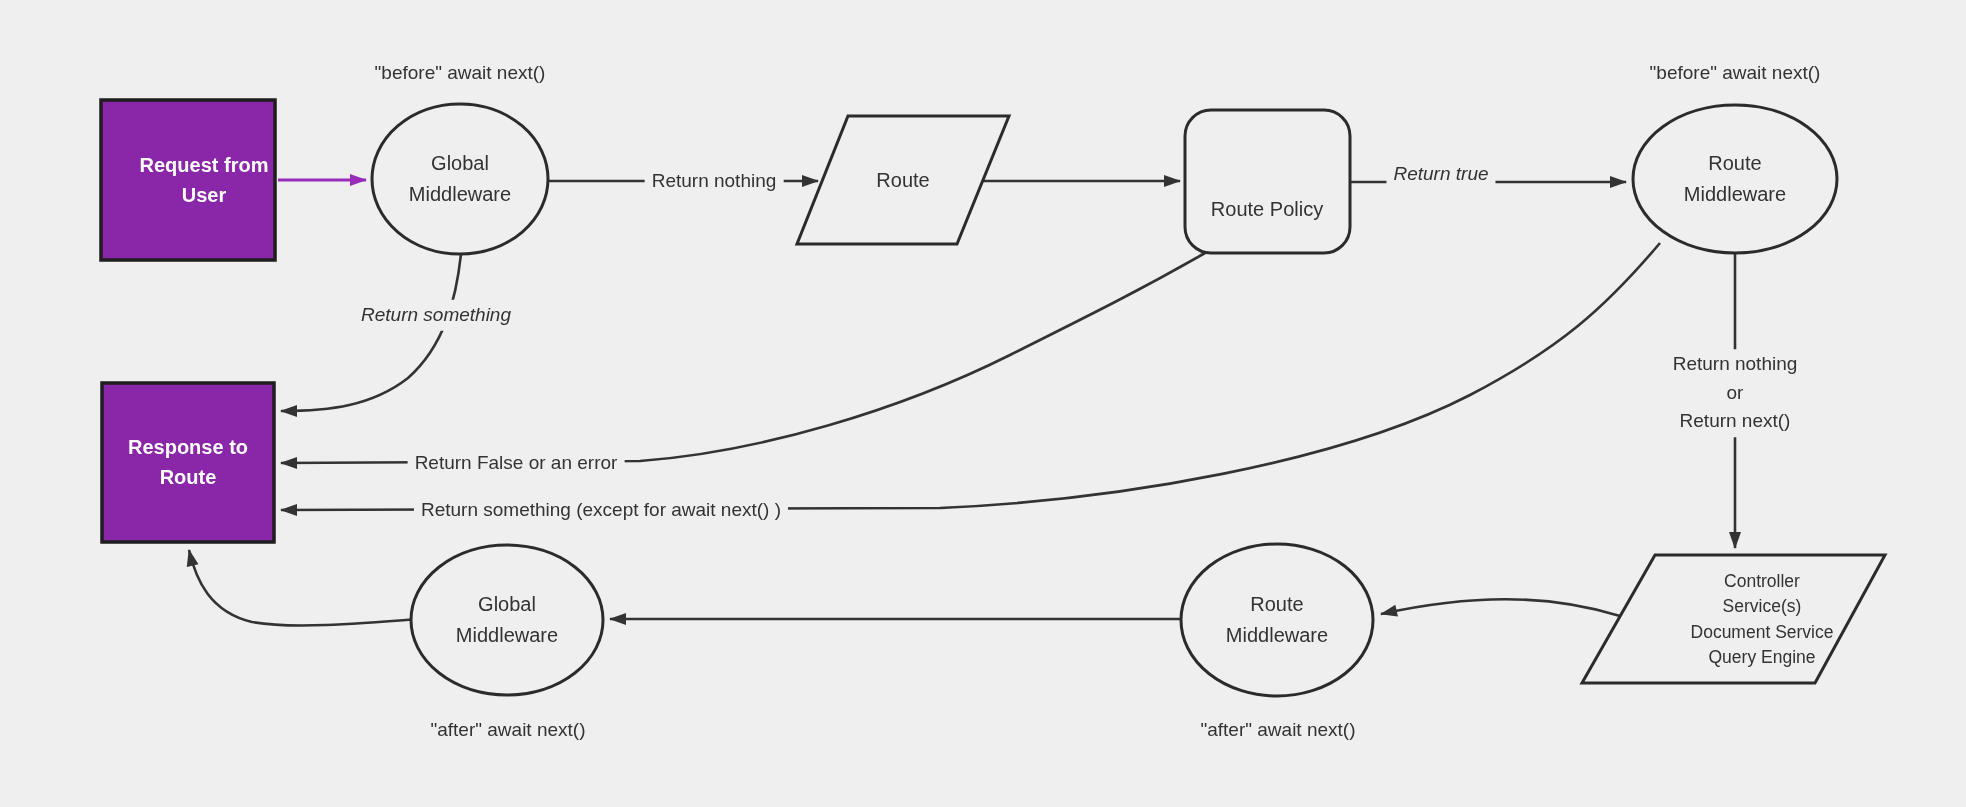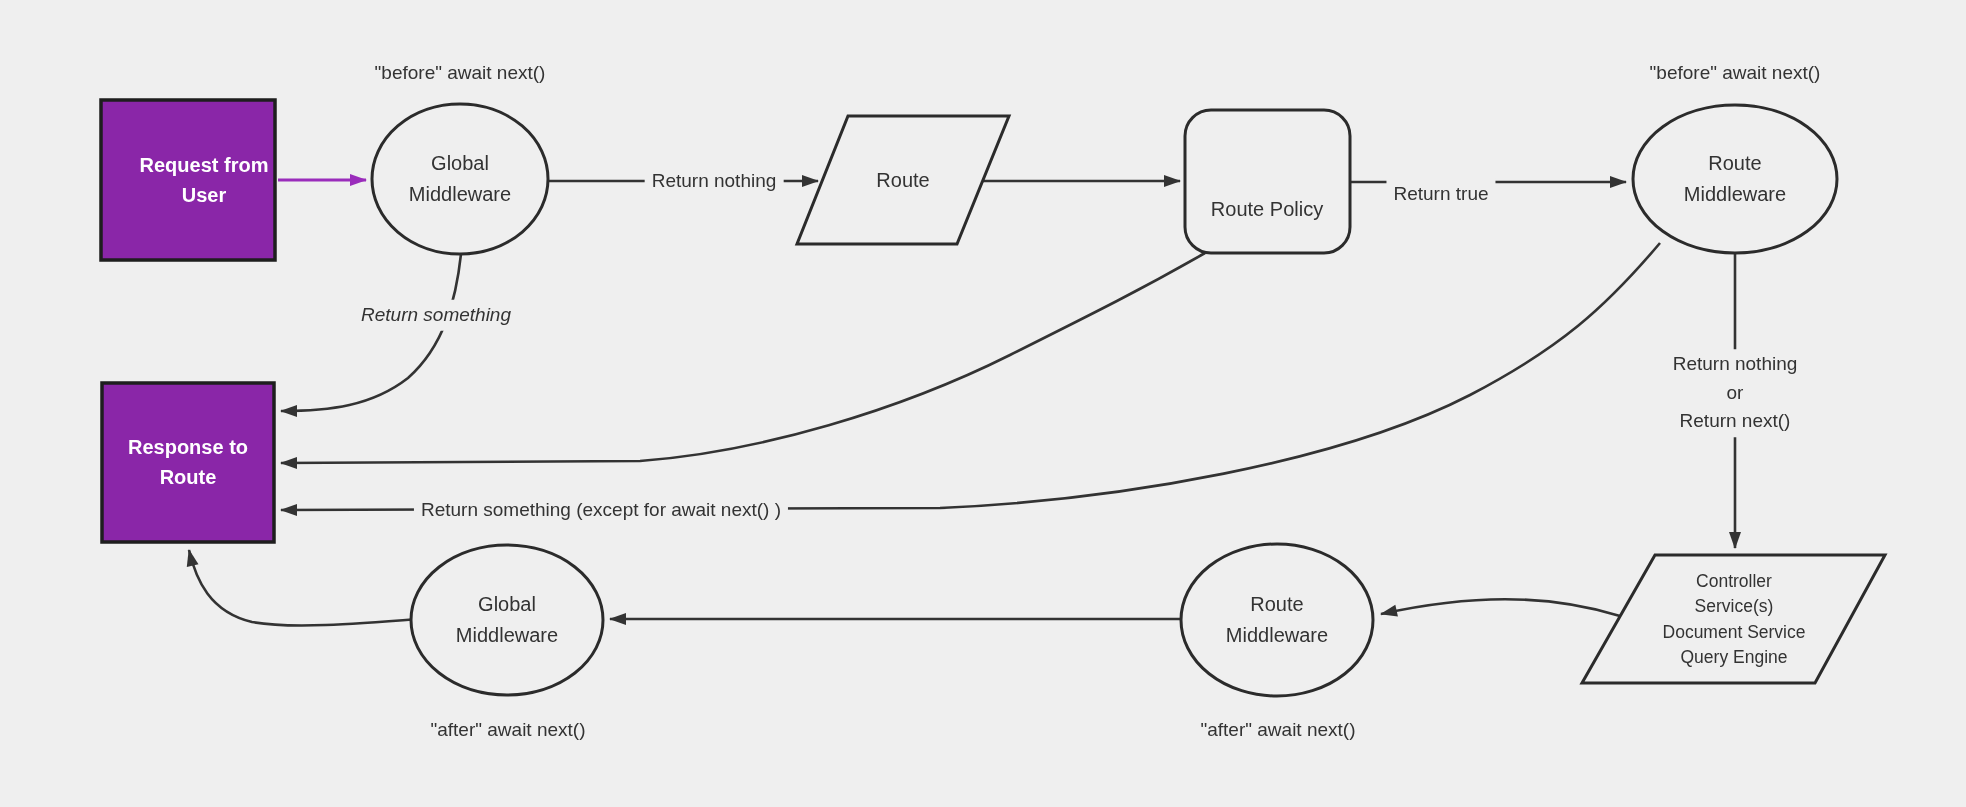--- a/index.html
+++ b/index.html
@@ -38,21 +38,21 @@
     font-size:19px;line-height:1.5;
   }
   .node-label{font-size:20px;line-height:1.55;}
   .box-label{
     color:var(--box_text);font-weight:bold;font-size:20px;line-height:1.5;
   }
   .edge-label{
     background:var(--background);
     padding:1px 7px;
   }
-  .controller-label{font-size:17.5px;line-height:1.45;}
+  .controller-label{font-size:17.5px;line-height:1.45;margin-left:28px;}
 </style>
 </head>
 <body>
 
 <div class="stage">
 
   <svg width="1966" height="807" viewBox="0 0 1966 807">
     <defs>
       <marker id="ah" markerUnits="userSpaceOnUse" markerWidth="19" markerHeight="15" refX="17" refY="7.5" orient="auto">
         <path class="mk-dark" d="M1,1.5 L18,7.5 L1,13.5 Z"></path>
@@ -99,23 +99,24 @@
 Query Engine</div>
   <div class="lbl node-label" style="left:1277px;top:620px;">Route
 Middleware</div>
   <div class="lbl node-label" style="left:507px;top:620px;">Global
 Middleware</div>
   <div class="lbl box-label" style="left:188px;top:462px;">Response to
 Route</div>
 
   <div class="lbl" style="left:460px;top:73px;">"before" await next()</div>
   <div class="lbl edge-label" style="left:714px;top:181px;">Return nothing</div>
-  <div class="lbl edge-label" style="left:1441px;top:194px;">Return true</div>
+  <div class="lbl edge-label" style="left:1441px;top:174px;font-style:italic;">Return true</div>
   <div class="lbl" style="left:1735px;top:73px;">"before" await next()</div>
   <div class="lbl edge-label" style="left:436px;top:315px;font-style:italic;">Return something</div>
+  <div class="lbl edge-label" style="left:516px;top:463px;">Return False or an error</div>
   <div class="lbl edge-label" style="left:601px;top:510px;">Return something (except for await next() )</div>
   <div class="lbl edge-label" style="left:1735px;top:393px;">Return nothing
 or
 Return next()</div>
   <div class="lbl" style="left:1278px;top:730px;">"after" await next()</div>
   <div class="lbl" style="left:508px;top:730px;">"after" await next()</div>
 
 </div>
 
 </body></html>

